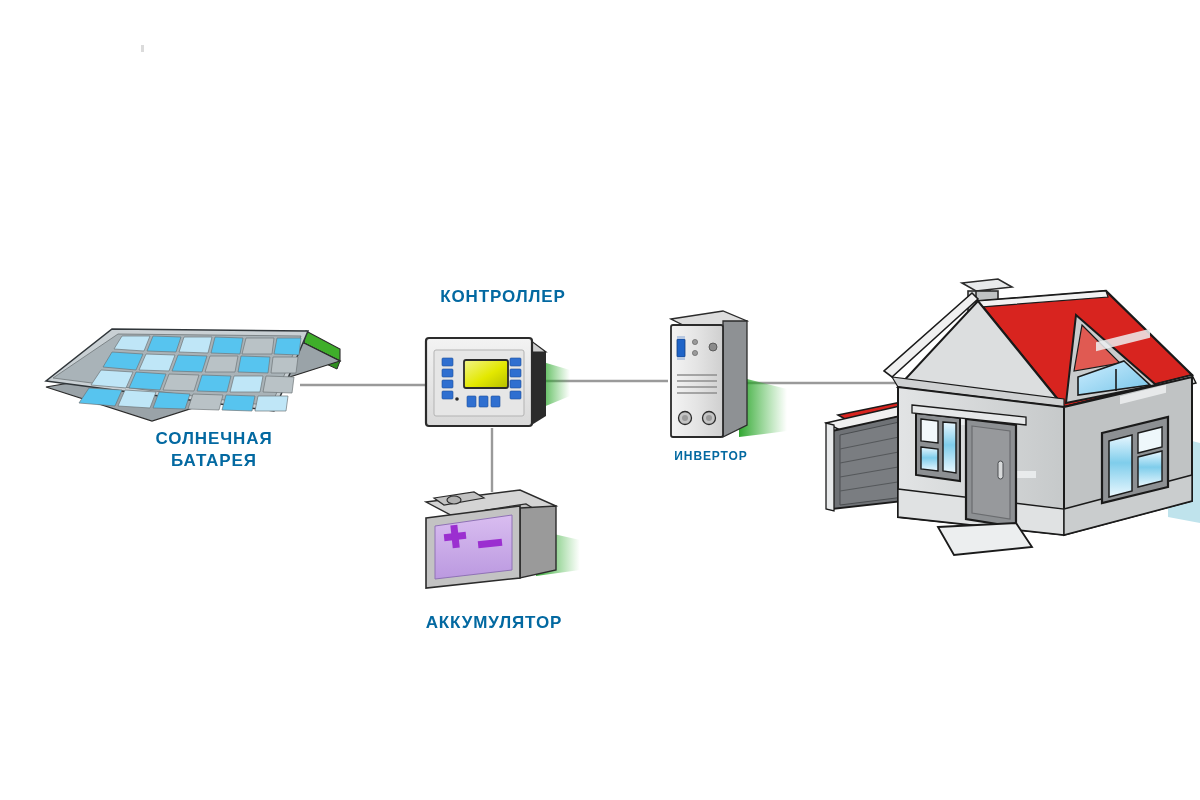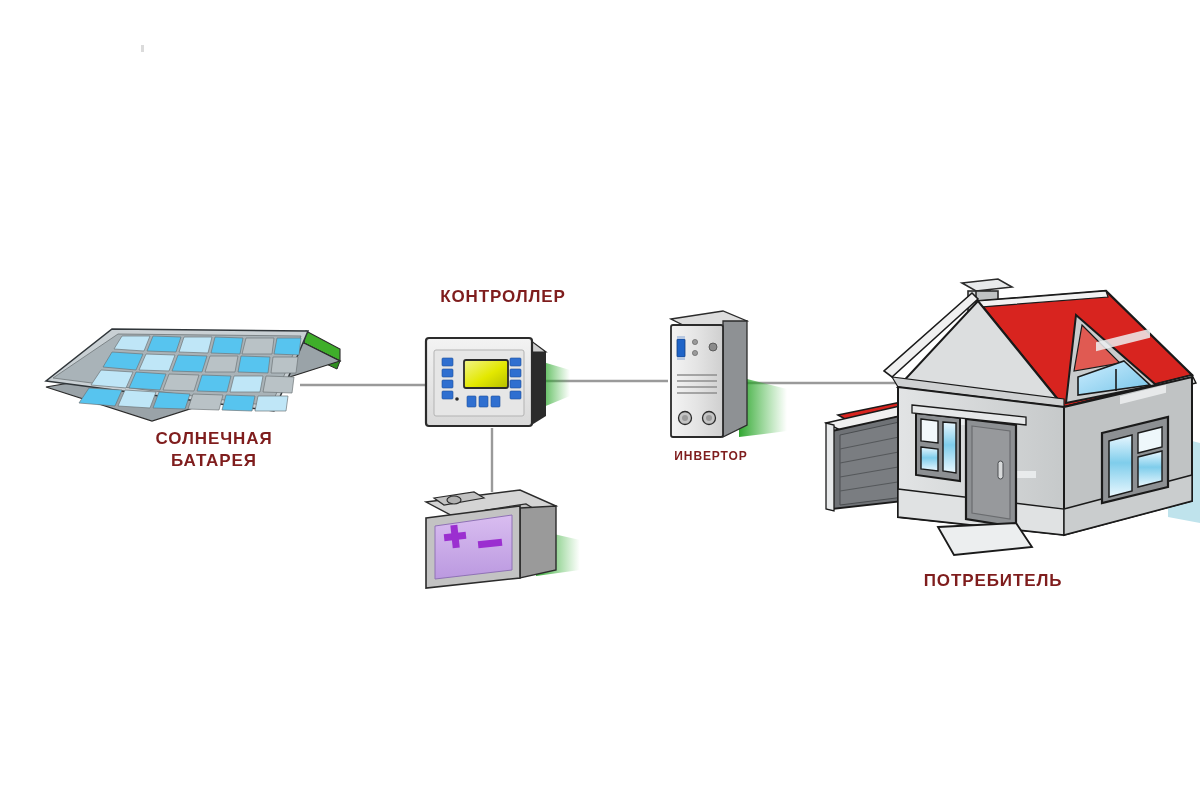--- a/index.html
+++ b/index.html
@@ -19,21 +19,21 @@
     overflow: hidden;
   }
   .node {
     position: absolute;
   }
   .caption {
     position: absolute;
     text-align: center;
     font-family: "Liberation Sans", sans-serif;
     font-weight: bold;
-    color: #7f1d1d;
+    color: #0369a1;
     letter-spacing: 0.9px;
     line-height: 1.28;
     white-space: pre-line;
     user-select: none;
   }
   .speck {
     position: absolute;
     width: 3px;
     height: 7px;
     background: #cfcfcf;
@@ -180,20 +180,21 @@
 
     <g fill="#9b2fd0">
       <rect x="36" y="55" width="22" height="7" transform="rotate(-6 47 58)"></rect>
       <rect x="43.5" y="47" width="7" height="23" transform="rotate(-6 47 58)"></rect>
     </g>
 
     <g fill="#9b2fd0">
       <rect x="70" y="62" width="24" height="7" transform="rotate(-6 82 65)"></rect>
     </g>
   </svg>
+  <div class="caption" style="left:404px; top:612px; width:180px; font-size:17px;">АККУМУЛЯТОР</div>
 
   <svg class="node" style="left:655px; top:305px;" width="150" height="145" viewBox="0 0 150 145">
     <defs>
       <linearGradient id="invGlow" x1="0" y1="0" x2="1" y2="0">
         <stop offset="0%" stop-color="#1f9f1f" stop-opacity="0.92"></stop>
         <stop offset="100%" stop-color="#34b233" stop-opacity="0"></stop>
       </linearGradient>
       <linearGradient id="invFace" x1="0" y1="0" x2="1" y2="0">
         <stop offset="0%" stop-color="#f4f4f4"></stop>
         <stop offset="50%" stop-color="#e4e4e4"></stop>
@@ -318,15 +319,14 @@
 
     <polygon points="118,262 196,258 212,282 134,290" fill="#eceeef" stroke="#1a1a1a" stroke-width="1.8"></polygon>
 
     <g>
       <polygon points="282,168 348,152 348,222 282,238" fill="#8d9093" stroke="#1a1a1a" stroke-width="2.2"></polygon>
       <polygon points="289,176 312,170 312,226 289,232" fill="url(#winGlass)" stroke="#1a1a1a" stroke-width="1.5"></polygon>
       <polygon points="318,168 342,162 342,182 318,188" fill="#eef7fb" stroke="#1a1a1a" stroke-width="1.4"></polygon>
       <polygon points="318,192 342,186 342,216 318,222" fill="url(#winGlass)" stroke="#1a1a1a" stroke-width="1.4"></polygon>
     </g>
   </svg>
-  <div class="caption" style="left:903px; top:570px; width:180px; font-size:17px;">ПОТРЕБИТЕЛЬ</div>
 
 </div>
 
 </body></html>

